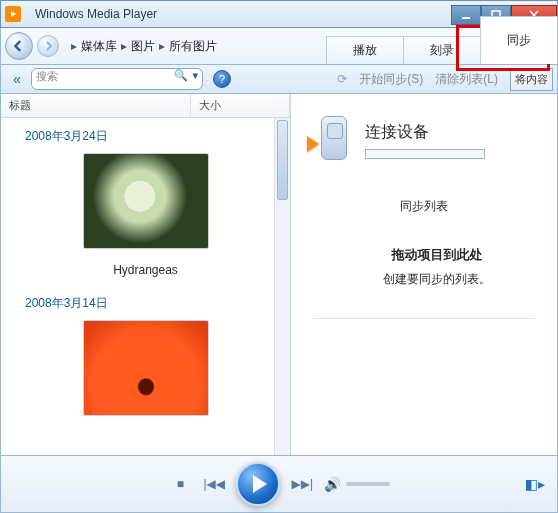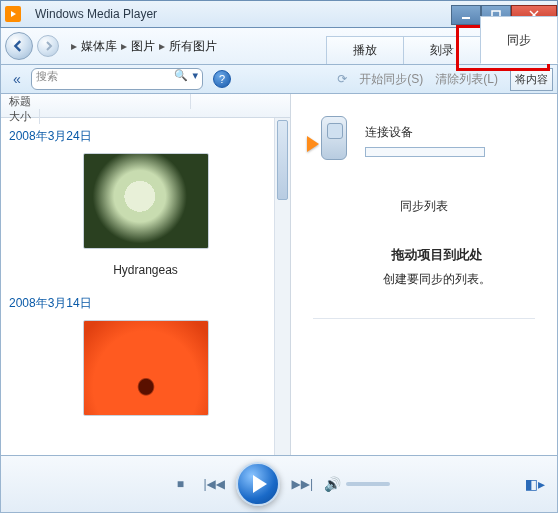--- a/index.html
+++ b/index.html
@@ -33,39 +33,39 @@
 .search { flex:0 0 172px; height:22px; border:1px solid #8aa5c0; background:#fff; display:flex;padding:0 4px; font-size:11px; color:#888; border-radius:6px; }
 .search .mag { margin-left:auto; color:#2a5a9a; }
 .help { width:18px;height:18px;border-radius:50%;background:radial-gradient(circle at 35% 30%,#6aa8e8,#1a5aaa);color:#fff;font-size:11px;display:flex;align-items:center;justify-content:center;margin-left:6px;border:1px solid #1a5aaa; }
 .tb-right { margin-left:auto; display:flex; align-items:center; gap:12px; padding-right:4px; font-size:12px; color:#8a8a8a; }
 .tb-right .ic { color:#8aa5c0; }
 .side-btn { border:1px solid #8aa5c0; background:linear-gradient(#fafdff,#e3eef8); font-size:11px; padding:3px 4px; color:#333; }
 
 
 .main { display:flex; height: calc(513px - 28px - 36px - 30px - 58px); border-left:1px solid #9ab5d0; border-right:1px solid #9ab5d0; }
 .leftpane { width: 290px; border-right:1px solid #cfd8e2; position:relative; overflow:hidden; }
-.cols { height:24px; background:linear-gradient(#fbfdff,#eef4fa); border-bottom:1px solid #d0dae5; display:flex; font-size:11px; color:#4a4a4a; align-items:flex-start;flex-direction:column; }
+.cols { height:24px; background:linear-gradient(#fbfdff,#eef4fa); border-bottom:1px solid #d0dae5; display:flex; font-size:11px; color:#4a4a4a; align-items:flex-end; }
 .cols div { border-right:1px solid #d8e0ea; padding:0 8px; height:100%; display:flex; align-items:center; }
-.content { padding: 6px 8px; overflow-y:auto; height: calc(100% - 24px); }
+.content { padding: 6px 24px; overflow-y:auto; height: calc(100% - 24px); }
 .group { font-size:12px; color:#0a5aa8; margin: 4px 0 8px; }
 .thumbwrap { text-align:center; }
 .thumb { width:126px; height:96px; border:1px solid #c8d2dc; background:#2a3a2a; display:inline-block; border-radius:2px; overflow:hidden; position:relative; }
 .thumb.hydrangea { background: radial-gradient(circle at 45% 45%, #e8f0d8 0 18%, #c8dcb0 18% 30%, #2a4020 55%); }
 .thumb.flower { background: radial-gradient(ellipse at 50% 70%, #5a1000 0 8%, #ff5a20 10% 60%, #e04010 90%); }
 .caption { font-size:12px; color:#2a2a2a; text-align:center; margin:10px 0 18px; }
 .vscroll { position:absolute; right:0; top:24px; bottom:0; width:16px; background:#eef3f8; border-left:1px solid #d8e0ea; }
 .vscroll .thumb-sb { position:absolute; top:2px; left:2px; right:2px; height:80px; background:linear-gradient(#dce8f4,#b8cce2); border:1px solid #9ab5d0; border-radius:2px; }
 
 .rightpane { flex:1; display:flex; flex-direction:column; align-items:center; padding:14px 10px; }
 .device { display:flex; align-items:center; gap:10px; width:100%; padding:6px 10px; }
 .device-img { width:44px; height:52px; position:relative; }
 .device-img .body { position:absolute; left:10px; top:2px; width:26px; height:44px; background:linear-gradient(#e8f0f8,#b8cce0); border:1px solid #8aa5c0; border-radius:6px; }
 .device-img .body::after{content:"";position:absolute;left:5px;top:6px;width:14px;height:14px;border:1px solid #8aa5c0;border-radius:3px;background:#cfe0f0;}
 .device-img .arrow { position:absolute; left:-4px; top:22px; width:0;height:0;border-left:12px solid #ff8c1a;border-top:8px solid transparent;border-bottom:8px solid transparent; transform:rotate(0deg); filter:drop-shadow(0 1px 1px rgba(0,0,0,.3)); }
-.device-text { font-size:12px; color:#2a2a2a; }
+.device-text { font-size:16px; color:#2a2a2a; }
 .progress { margin-top:6px; width:120px; height:10px; border:1px solid #9ab5d0; background:#f4f8fc; }
 .sync-title { font-size:12px; color:#2a2a2a; margin:26px 0 28px; }
 .drop-hint { text-align:center; font-size:12px; color:#2a2a2a; line-height:1.9;margin-left:26px; }
 .drop-hint .b { font-weight:bold; font-size:13px; }
 .divider { width: 90%; height:1px; background:#e0e6ee; margin-top:28px; }
 
 
 .player { height:58px; background:linear-gradient(#f5f9fd,#e3edf7); border:1px solid #9ab5d0; display:flex; align-items:center; justify-content:center; gap:10px; position:relative; }
 .pbtn { width:24px;height:24px;display:flex;align-items:center;justify-content:center;color:#5a7a9a;font-size:12px; }
 .play { width:44px;height:44px;border-radius:50%;background:radial-gradient(circle at 35% 30%,#8ac4ff,#1a6ac8 60%,#0a4a9a);border:2px solid #c8dcf0;display:flex;align-items:center;justify-content:center;box-shadow:0 2px 6px rgba(0,0,0,.3); }

